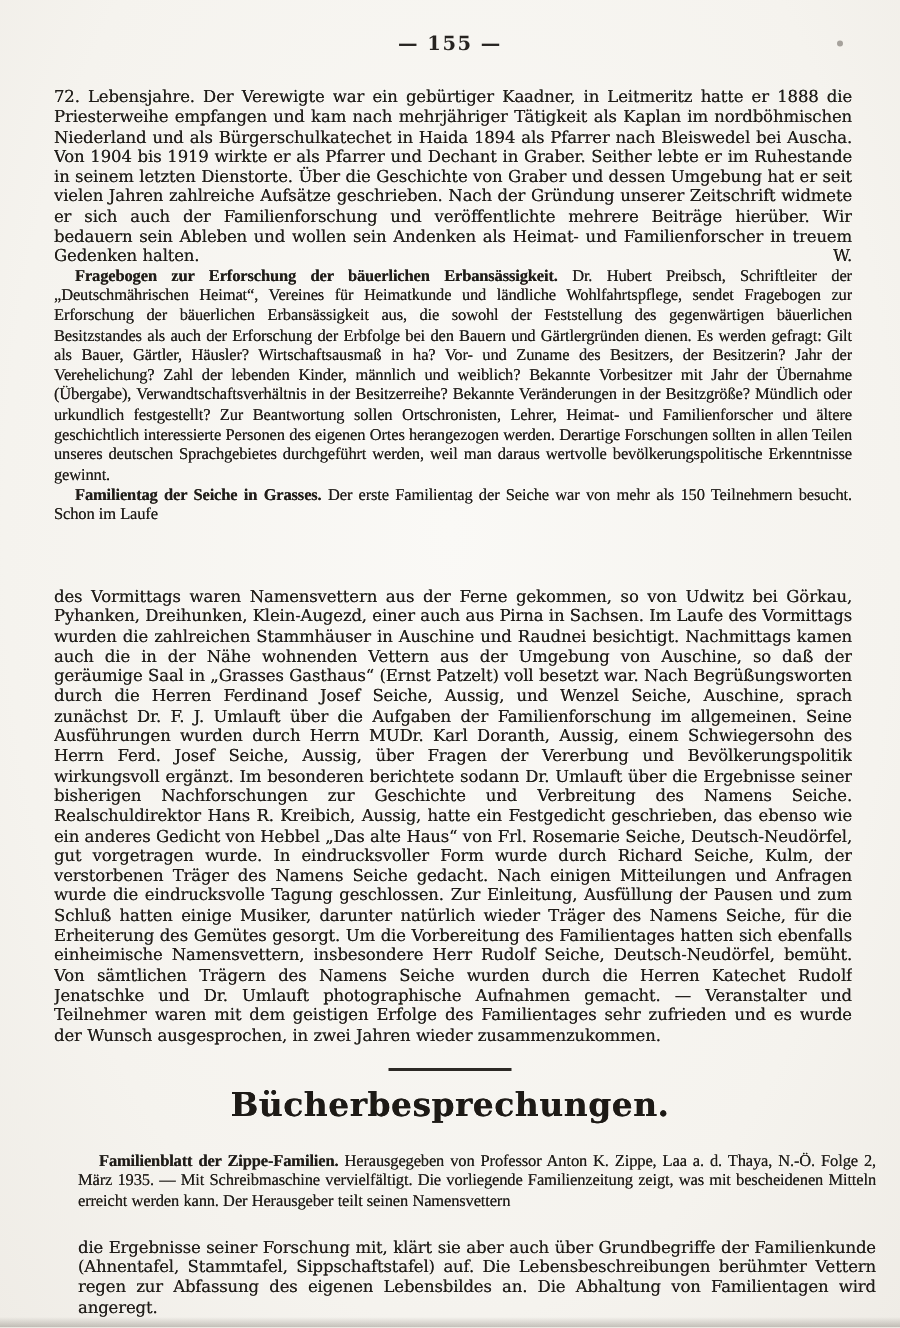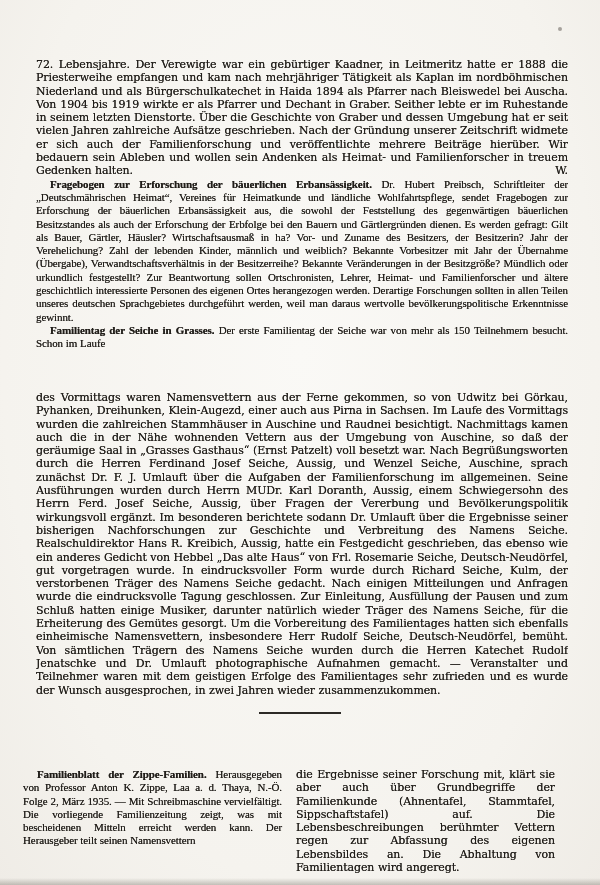--- a/index.html
+++ b/index.html
@@ -36,26 +36,27 @@
     width: 532px;
     height: 652px;
     display: flex;
     gap: 14px;
     overflow: hidden;
     flex-direction: column;
   }
   .bottom-columns {
     position: absolute;
     top: 768px;
-    left: 23px;
+    left: 52px;
     width: 532px;
     height: 110px;
     display: flex;
     gap: 14px;
     overflow: hidden;
+    flex-direction: column;
   }
   .col {
     flex: 1 1 0;
     min-width: 0;
   }
   .para {
     margin: 0;
     text-align: justify;
     font-size: 11px;
     line-height: 13.3px;
@@ -113,20 +114,21 @@
     height: 4px;
     border-radius: 50%;
     background: rgba(70,65,58,0.45);
   }
 </style>
 </head>
 <body>
 
 <div class="page">
 
+  <div class="page-number">— 155 —</div>
 
   <span class="scan-speck"></span>
 
   <div class="top-columns">
 
     <div class="col">
       <p class="para"><span>72. Lebensjahre. Der Verewigte war ein gebürtiger Kaadner, in Leitmeritz hatte er 1888 die Priesterweihe empfangen und kam nach mehrjähriger Tätigkeit als Kaplan im nordböhmischen Niederland und als Bürgerschulkatechet in Haida 1894 als Pfarrer nach Bleiswedel bei Auscha. Von 1904 bis 1919 wirkte er als Pfarrer und Dechant in Graber. Seither lebte er im Ruhestande in seinem letzten Dienstorte. Über die Geschichte von Graber und dessen Umgebung hat er seit vielen Jahren zahlreiche Aufsätze geschrieben. Nach der Gründung unserer Zeitschrift widmete er sich auch der Familienforschung und veröffentlichte mehrere Beiträge hierüber. Wir bedauern sein Ableben und wollen sein Andenken als Heimat- und Familienforscher in treuem Gedenken halten.</span> <span class="sig">W.</span></p>
 
       <p class="para indent"><span class="lead">Fragebogen zur Erforschung der bäuerlichen Erbansässigkeit.</span> <span>Dr. Hubert Preibsch, Schriftleiter der „Deutschmährischen Heimat“, Vereines für Heimatkunde und ländliche Wohlfahrtspflege, sendet Fragebogen zur Erforschung der bäuerlichen Erbansässigkeit aus, die sowohl der Feststellung des gegenwärtigen bäuerlichen Besitzstandes als auch der Erforschung der Erbfolge bei den Bauern und Gärtlergründen dienen. Es werden gefragt: Gilt als Bauer, Gärtler, Häusler? Wirtschaftsausmaß in ha? Vor- und Zuname des Besitzers, der Besitzerin? Jahr der Verehelichung? Zahl der lebenden Kinder, männlich und weiblich? Bekannte Vorbesitzer mit Jahr der Übernahme (Übergabe), Verwandtschaftsverhältnis in der Besitzerreihe? Bekannte Veränderungen in der Besitzgröße? Mündlich oder urkundlich festgestellt? Zur Beantwortung sollen Ortschronisten, Lehrer, Heimat- und Familienforscher und ältere geschichtlich interessierte Personen des eigenen Ortes herangezogen werden. Derartige Forschungen sollten in allen Teilen unseres deutschen Sprachgebietes durchgeführt werden, weil man daraus wertvolle bevölkerungspolitische Erkenntnisse gewinnt.</span></p>
 
@@ -134,20 +136,21 @@
     </div>
 
     <div class="col">
       <p class="para"><span>des Vormittags waren Namensvettern aus der Ferne gekommen, so von Udwitz bei Görkau, Pyhanken, Dreihunken, Klein-Augezd, einer auch aus Pirna in Sachsen. Im Laufe des Vormittags wurden die zahlreichen Stammhäuser in Auschine und Raudnei besichtigt. Nachmittags kamen auch die in der Nähe wohnenden Vettern aus der Umgebung von Auschine, so daß der geräumige Saal in „Grasses Gasthaus“ (Ernst Patzelt) voll besetzt war. Nach Begrüßungsworten durch die Herren Ferdinand Josef Seiche, Aussig, und Wenzel Seiche, Auschine, sprach zunächst Dr. F. J. Umlauft über die Aufgaben der Familienforschung im allgemeinen. Seine Ausführungen wurden durch Herrn MUDr. Karl Doranth, Aussig, einem Schwiegersohn des Herrn Ferd. Josef Seiche, Aussig, über Fragen der Vererbung und Bevölkerungspolitik wirkungsvoll ergänzt. Im besonderen berichtete sodann Dr. Umlauft über die Ergebnisse seiner bisherigen Nachforschungen zur Geschichte und Verbreitung des Namens Seiche. Realschuldirektor Hans R. Kreibich, Aussig, hatte ein Festgedicht geschrieben, das ebenso wie ein anderes Gedicht von Hebbel „Das alte Haus“ von Frl. Rosemarie Seiche, Deutsch-Neudörfel, gut vorgetragen wurde. In eindrucksvoller Form wurde durch Richard Seiche, Kulm, der verstorbenen Träger des Namens Seiche gedacht. Nach einigen Mitteilungen und Anfragen wurde die eindrucksvolle Tagung geschlossen. Zur Einleitung, Ausfüllung der Pausen und zum Schluß hatten einige Musiker, darunter natürlich wieder Träger des Namens Seiche, für die Erheiterung des Gemütes gesorgt. Um die Vorbereitung des Familientages hatten sich ebenfalls einheimische Namensvettern, insbesondere Herr Rudolf Seiche, Deutsch-Neudörfel, bemüht. Von sämtlichen Trägern des Namens Seiche wurden durch die Herren Katechet Rudolf Jenatschke und Dr. Umlauft photographische Aufnahmen gemacht. — Veranstalter und Teilnehmer waren mit dem geistigen Erfolge des Familientages sehr zufrieden und es wurde der Wunsch ausgesprochen, in zwei Jahren wieder zusammenzukommen.</span></p>
     </div>
 
   </div>
 
   <div class="section-rule"></div>
 
+  <h2 class="section-heading">Bücherbesprechungen.</h2>
 
   <div class="bottom-columns">
 
     <div class="col">
       <p class="para indent"><span class="lead">Familienblatt der Zippe-Familien.</span> <span>Herausgegeben von Professor Anton K. Zippe, Laa a. d. Thaya, N.-Ö. Folge 2, März 1935. — Mit Schreibmaschine vervielfältigt. Die vorliegende Familienzeitung zeigt, was mit bescheidenen Mitteln erreicht werden kann. Der Herausgeber teilt seinen Namensvettern</span></p>
     </div>
 
     <div class="col">
       <p class="para"><span>die Ergebnisse seiner Forschung mit, klärt sie aber auch über Grundbegriffe der Familienkunde (Ahnentafel, Stammtafel, Sippschaftstafel) auf. Die Lebensbeschreibungen berühmter Vettern regen zur Abfassung des eigenen Lebensbildes an. Die Abhaltung von Familientagen wird angeregt.</span></p>
     </div>

